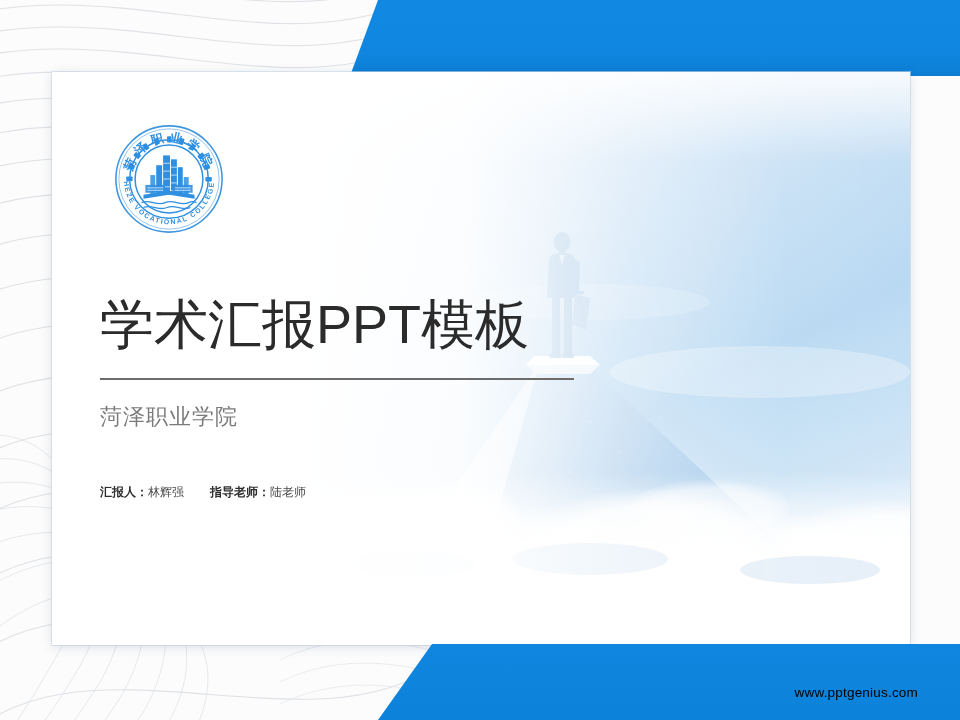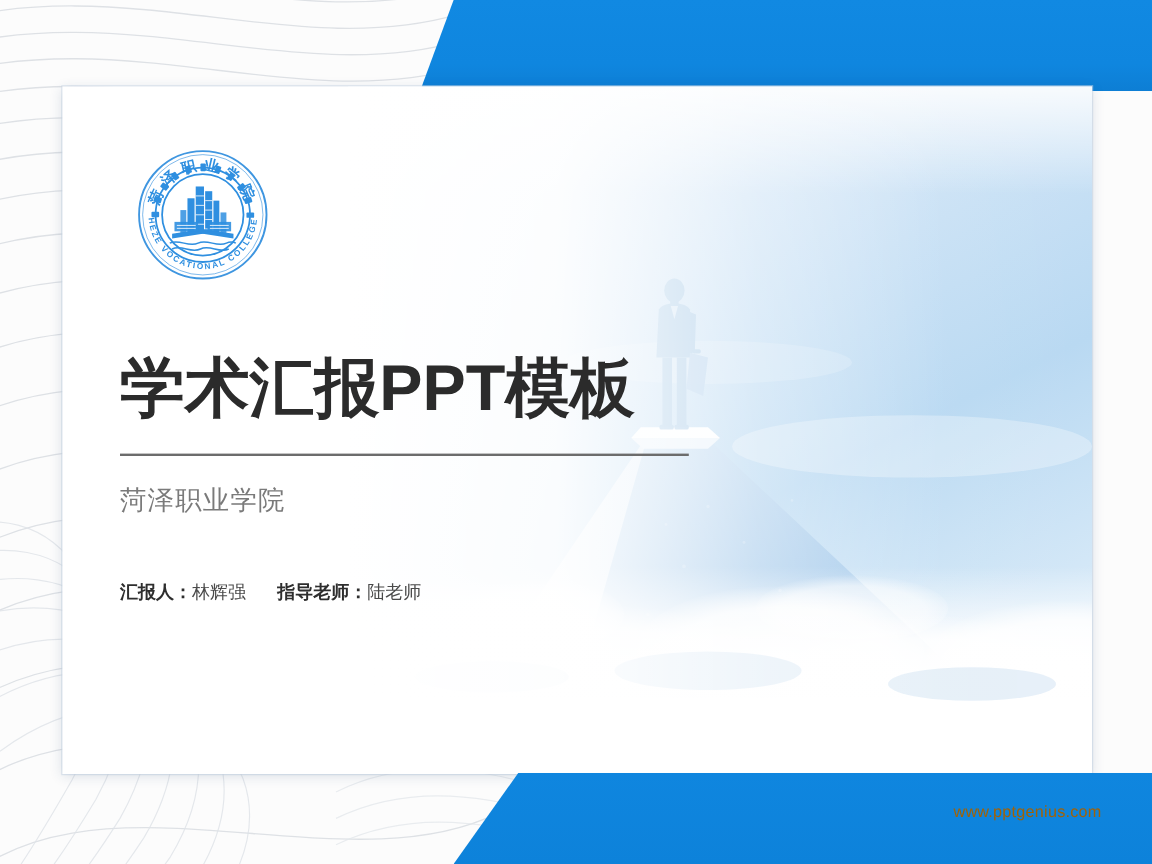--- a/index.html
+++ b/index.html
@@ -42,22 +42,22 @@
   .bottom-band {
     position: absolute;
     left: 0; bottom: 0;
     width: 960px; height: 76px;
     background: linear-gradient(180deg, #0f86df 0%, #0d82da 100%);
     clip-path: polygon(432px 0px, 960px 0px, 960px 76px, 378px 76px);
   }
   .footer-url {
     position: absolute;
     right: 42px;
-    bottom: 36px;
-    color: #a16207;
+    bottom: 20px;
+    color: #000000;
     font-size: 13.5px;
     letter-spacing: 0.2px;
     white-space: nowrap;
   }
 
   
   .card {
     position: absolute;
     left: 52px; top: 72px;
     width: 858px; height: 573px;
@@ -95,21 +95,21 @@
     font-size: 54px;
     font-weight: bold;
     color: #1a8ae0;
     line-height: 1.08;
     letter-spacing: 0px;
     margin: 0;
     white-space: nowrap;
   }
   .title-main {
     font-size: 54px;
-    font-weight: bold;
+    font-weight: normal;
     color: #2b2b2b;
     line-height: 1.12;
     letter-spacing: 0px;
     margin: 4px 0 0 0;
     white-space: nowrap;
   }
   .divider {
     width: 474px;
     height: 2px;
     background: #6c6c6c;
@@ -117,21 +117,21 @@
   }
   .org-name {
     font-size: 22px;
     color: #7a7a7a;
     margin: 22px 0 0 0;
     letter-spacing: 1px;
     white-space: nowrap;
   }
   .byline {
     margin: 52px 0 16px 0;
-    font-size: 15px;
+    font-size: 12px;
     color: #3a3a3a;
     white-space: nowrap;
   }
   .byline .lbl { font-weight: bold; color: #2e2e2e; }
   .byline .val { font-weight: normal; color: #4a4a4a; }
   .byline .gap { display: inline-block; width: 26px; }
 </style>
 </head>
 <body>
 

